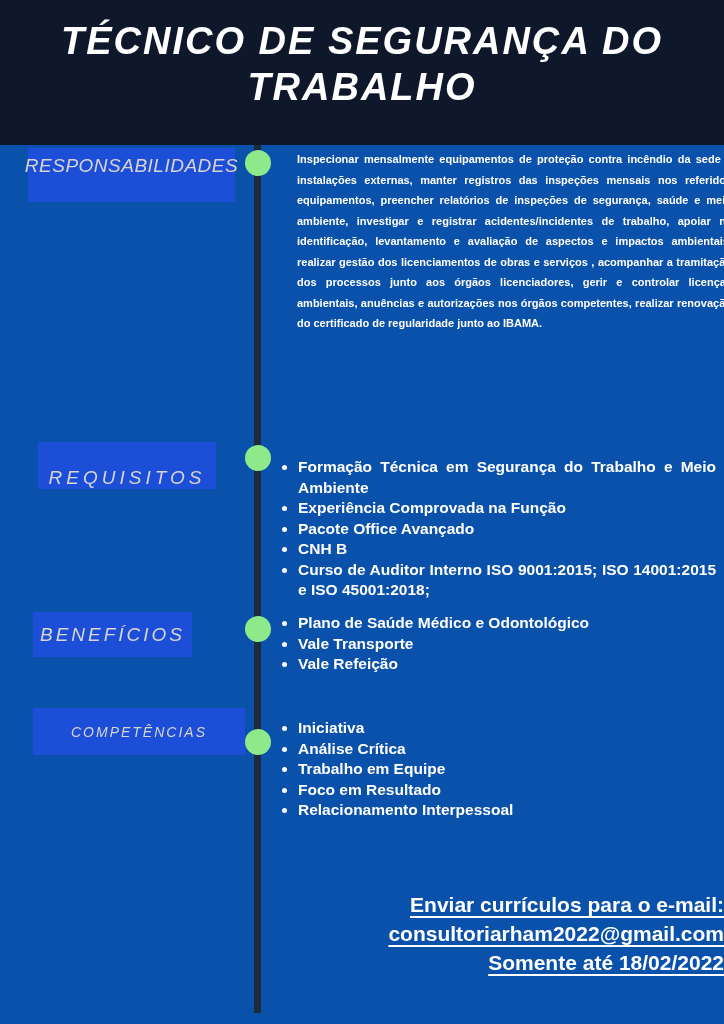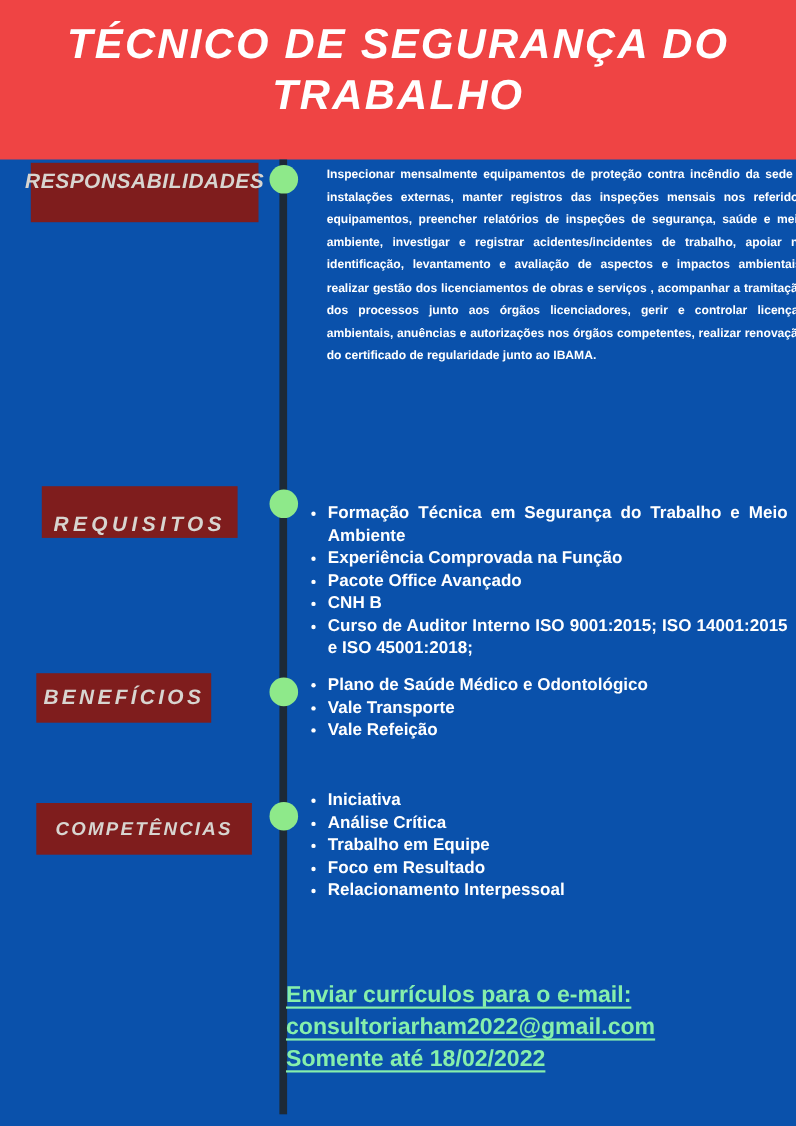--- a/index.html
+++ b/index.html
@@ -8,21 +8,21 @@
     position:relative;
     width:724px;height:1024px;
     margin:0 auto;
     background:#0a51ab;
     font-family:"Liberation Sans",sans-serif;
     overflow:hidden;
   }
   
   .header{
     position:absolute;left:0;top:0;width:724px;height:145px;
-    background:#ef4444;
+    background:#0f172a;
     display:flex;flex-direction:column;justify-content:center;align-items:center;
     padding-bottom:18px;
   }
   .title-line{
     color:#ffffff;
     font-weight:bold;font-style:italic;
     font-size:38px;line-height:46px;letter-spacing:2px;
     text-align:center;white-space:nowrap;
   }
   
@@ -31,51 +31,51 @@
     background:#1d2a37;
   }
   .marker{
     position:absolute;width:26px;height:26px;border-radius:50%;
     background:#8ee98a;left:245px;
   }
   .m1{top:150px;} .m2{top:445px;} .m3{top:616px;} .m4{top:729px;}
   
   .label-box{
     position:absolute;
-    background:#7f1d1d;
+    background:#1d4ed8;
     color:#d8d5d0;
-    font-weight:bold;font-style:italic;
+    font-weight:normal;font-style:italic;
     display:flex;justify-content:center;align-items:center;
     text-align:center;
   }
   .lb1{left:28px;top:148px;width:207px;height:54px;font-size:19px;letter-spacing:.5px;align-items:flex-start;padding-top:7px;}
   .lb2{left:38px;top:442px;width:178px;height:47px;font-size:19px;letter-spacing:4px;align-items:flex-end;}
   .lb3{left:33px;top:612px;width:159px;height:45px;font-size:19px;letter-spacing:3px;}
-  .lb4{left:33px;top:730px;width:196px;height:47px;font-size:17px;letter-spacing:2px;}
+  .lb4{left:33px;top:708px;width:212px;height:47px;font-size:14px;letter-spacing:2px;}
   
   .content{position:absolute;left:281px;width:435px;color:#ffffff;font-weight:bold;}
   .para{
     top:149px;
     font-size:11px;line-height:20.5px;
     text-align:justify;
     margin-left:16px;
   }
   ul.blist{
     margin:0;padding:0 0 0 17px;
     font-size:15.5px;line-height:20.5px;
     text-align:justify;
     list-style:disc outside;
   }
   .req{top:457px;}
   .ben{top:613px;}
   .comp{top:718px;}
   
   .contact{
     position:absolute;left:260px;top:890px;width:464px;
-    text-align:left;color:#86efac;font-weight:bold;
+    text-align:right;color:#ffffff;font-weight:bold;
   }
   .contact-line{font-size:21px;line-height:29px;}
   .contact-line span{
     text-decoration:underline;
     text-decoration-thickness:2px;
     text-underline-offset:4px;
   }
 </style>
 </head>
 <body>

